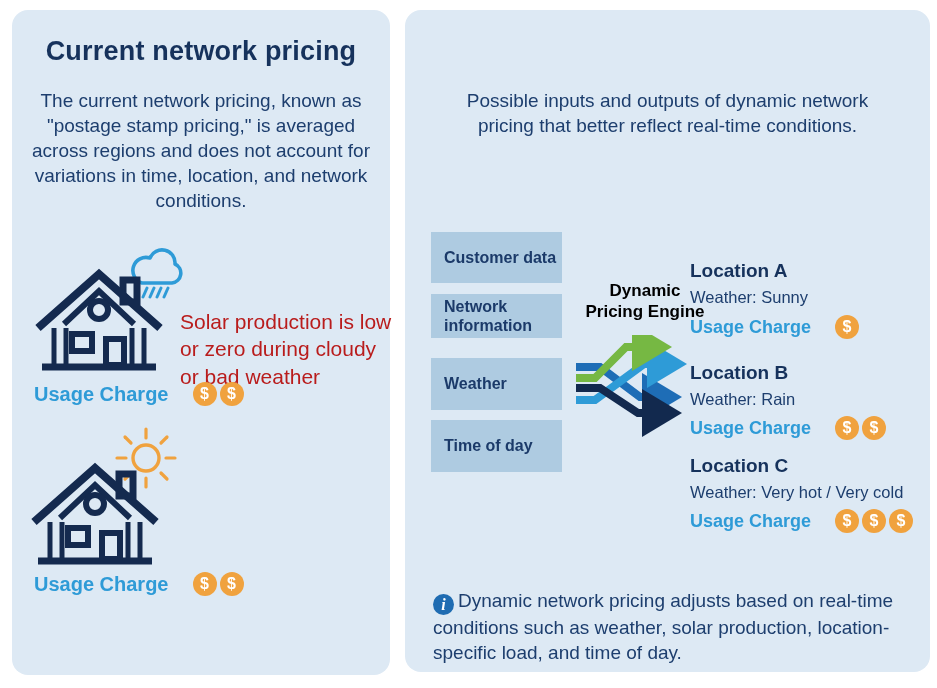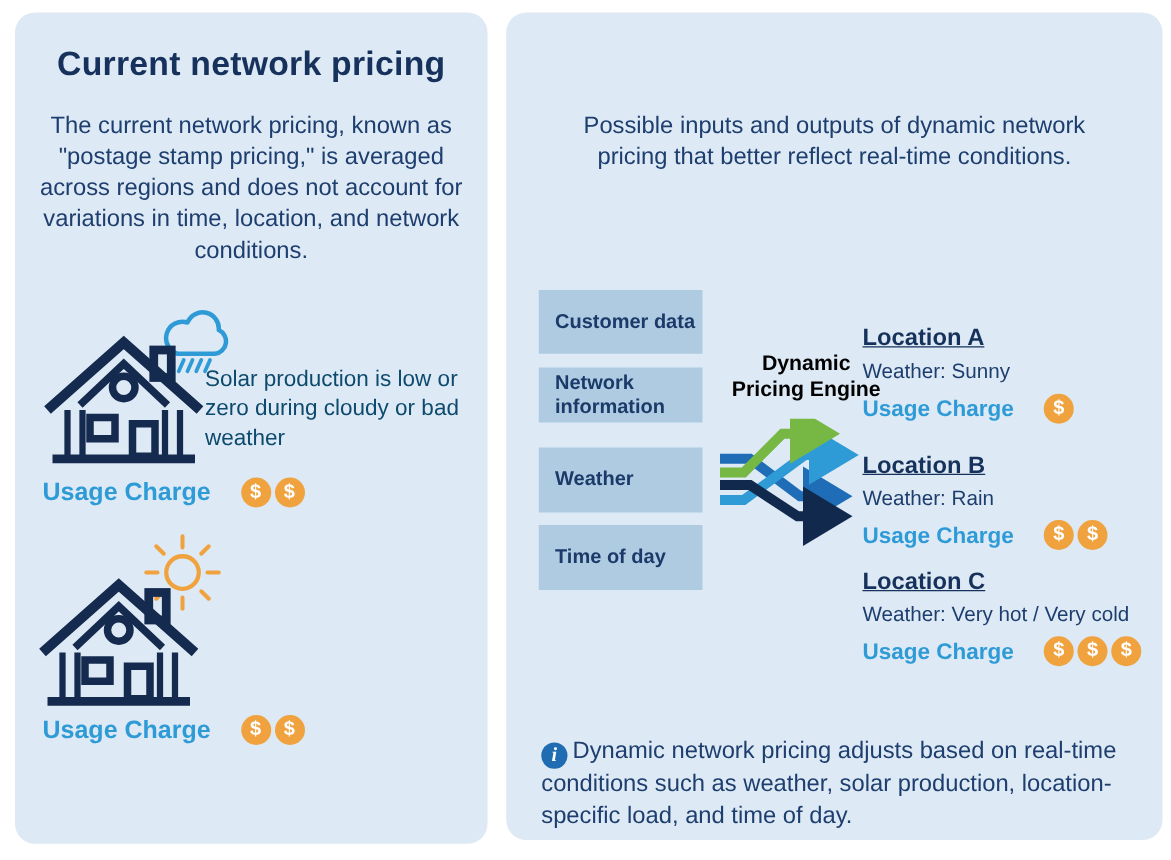--- a/index.html
+++ b/index.html
@@ -20,21 +20,21 @@
   }
   .panel-desc{
     position:absolute;margin:0;text-align:center;
     color:#1d3e6e;font-size:19px;line-height:1.32;
   }
   .left .panel-desc{top:78px;left:18px;width:342px;}
   .right .panel-desc{top:78px;left:40px;width:445px;}
 
   .icon-abs{position:absolute;}
   .scenario-text{
-    position:absolute;margin:0;color:#0c4a6e;font-size:18px;line-height:1.3;
+    position:absolute;margin:16px;color:#b91c1c;font-size:21px;line-height:1.3;
   }
   .usage-row{position:absolute;display:flex;align-items:center;gap:24px;}
   .usage-label{color:#2e9bd7;font-weight:bold;font-size:20px;white-space:nowrap;}
   .right .usage-label{font-size:18px;}
   .coins{display:flex;align-items:center;gap:3px;}
   .coin{
     width:24px;height:24px;border-radius:50%;background:#f0a23e;
     color:#ffffff;font-weight:bold;font-size:16px;line-height:24px;
     text-align:center;display:inline-block;
   }
@@ -44,21 +44,21 @@
     display:flex;align-items:center;box-sizing:border-box;padding-left:13px;
   }
   .input-box span{
     color:#1b3a69;font-weight:bold;font-size:16px;line-height:1.2;
   }
   .engine-label{
     position:absolute;left:168px;top:258px;width:120px;margin:12px;
     text-align:center;color:#000000;font-weight:bold;font-size:17px;line-height:1.25;
   }
 
-  .location-name{position:absolute;margin:0;color:#16325c;font-weight:bold;font-size:19px;text-decoration:underline;}
+  .location-name{position:absolute;margin:0;color:#16325c;font-weight:bold;font-size:19px;}
   .location-weather{position:absolute;margin:0;color:#1d3e6e;font-size:16.5px;white-space:nowrap;}
 
   .footnote{
     position:absolute;left:28px;top:578px;width:484px;margin:0;
     color:#1d3e6e;font-size:19px;line-height:1.33;
   }
   .info-icon{
     display:inline-block;width:21px;height:21px;border-radius:50%;
     background:#1f6cb2;color:#ffffff;text-align:center;
     font-family:"Liberation Serif", serif;font-style:italic;font-weight:bold;

